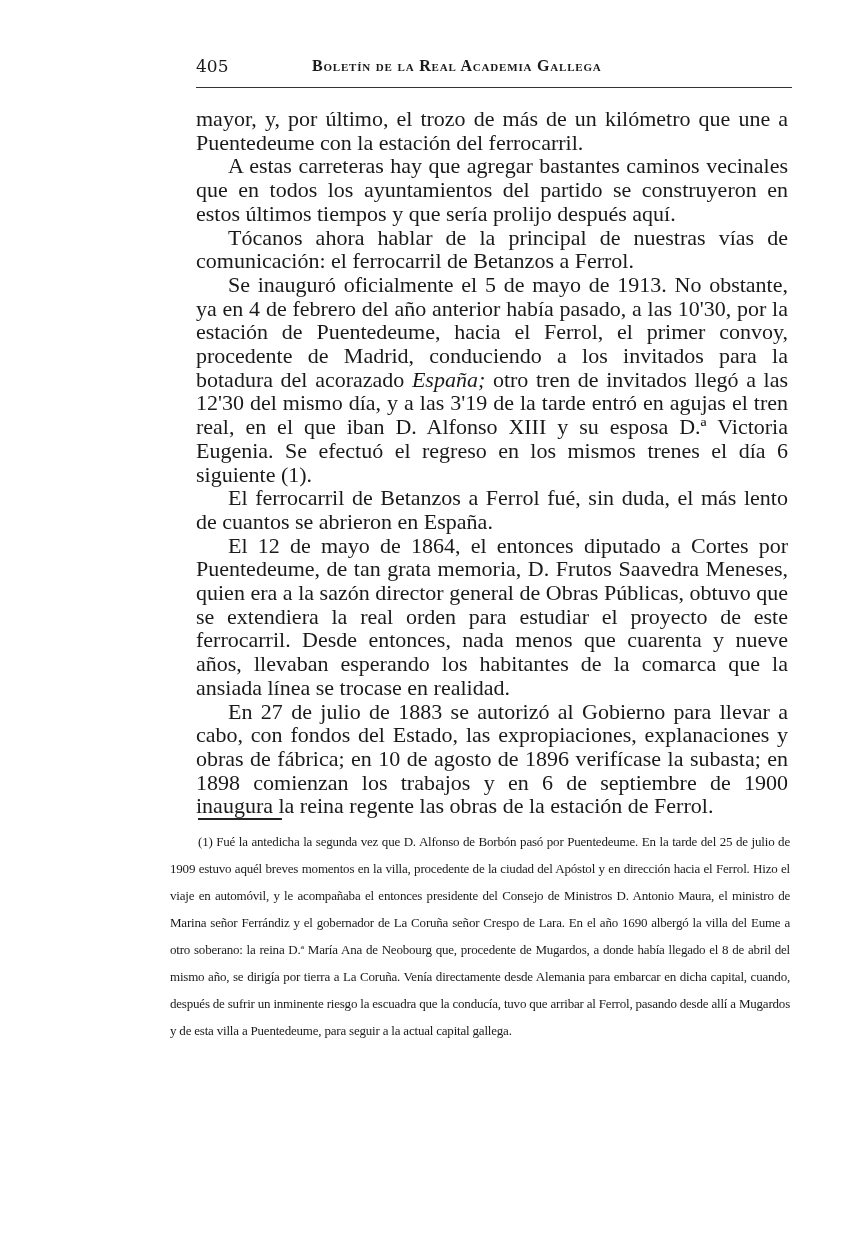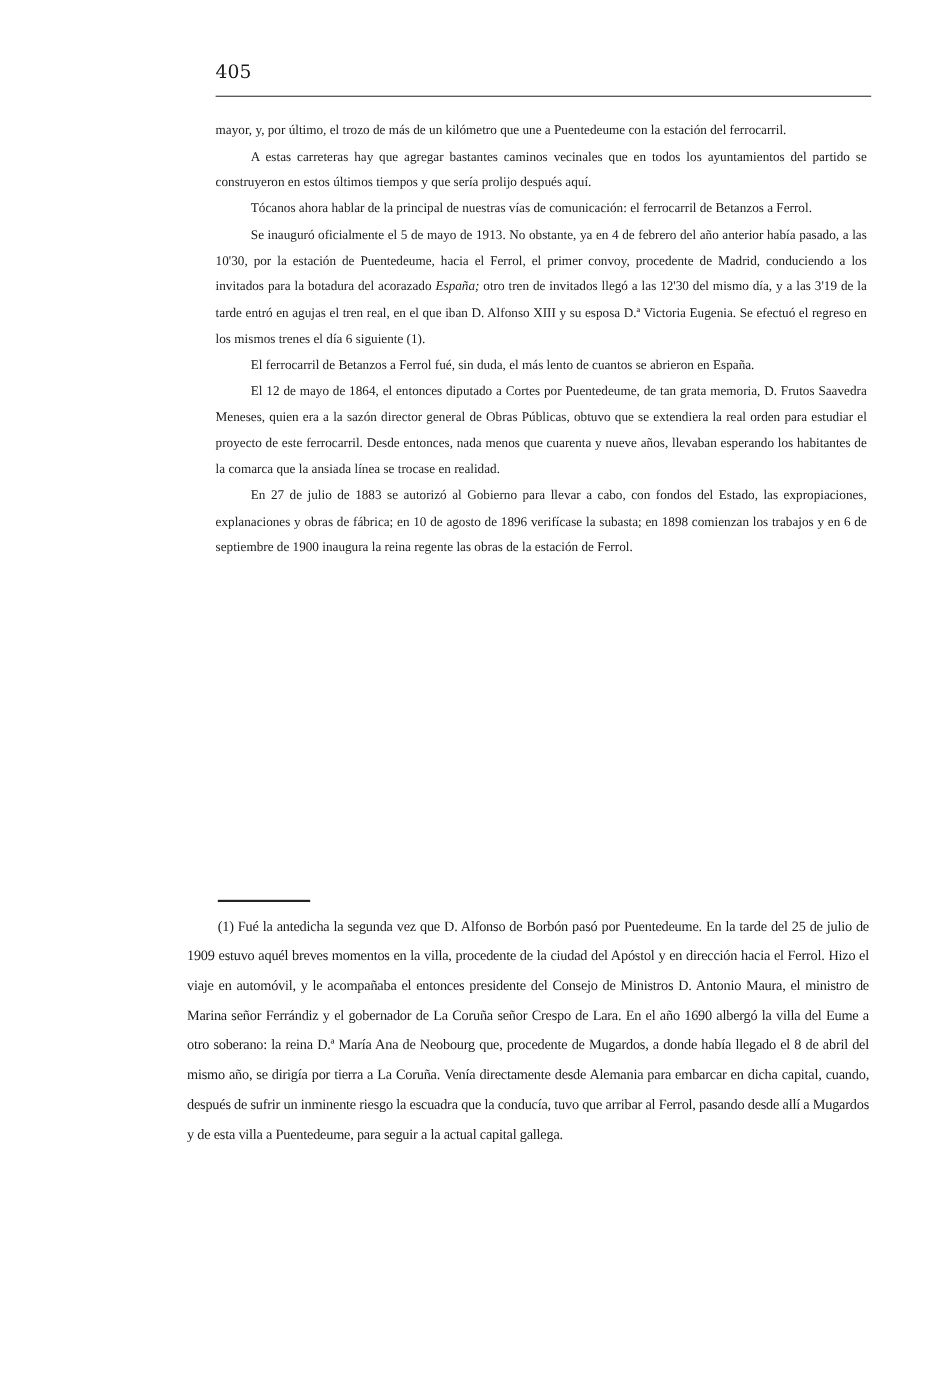--- a/index.html
+++ b/index.html
@@ -3,35 +3,36 @@
 <meta charset="utf-8">
 <style>
   html, body { margin: 0; padding: 0; background: #ffffff; }
   body { width: 850px; height: 1256px; position: relative; overflow: hidden; color: #1a1a1a; }
   .page { position: absolute; left: 0; top: 0; width: 850px; height: 1256px; }
   .header { position: absolute; left: 196px; top: 56px; width: 592px; height: 22px; }
   .page-number { position: absolute; left: 0; top: 0; font-family: "DejaVu Serif", serif; font-size: 17px; }
   .running-title { position: absolute; left: 116px; top: 1px; font-family: "Liberation Serif", serif; font-size: 16px; letter-spacing: 0.8px; font-variant: small-caps; font-weight: bold; }
   .header-rule { position: absolute; left: 196px; top: 87px; width: 596px; height: 1px; background: #333; }
 
-  .body-text { position: absolute; left: 196px; top: 107px; width: 592px; font-family: "Liberation Serif", serif; font-size: 12px; line-height: 23.7px; text-align: justify; }
+  .body-text { position: absolute; left: 196px; top: 107px; width: 592px; font-family: "Liberation Serif", serif; font-size: 22px; line-height: 23.7px; text-align: justify; }
   .body-text p { margin: 0; text-indent: 0; }
   .body-text p.indent { text-indent: 32px; }
   .body-text em { font-style: italic; margin-top: 36px; }
 
   .fn-rule { position: absolute; left: 198px; top: 818px; width: 84px; height: 1.5px; background: #222; }
   .footnote { position: absolute; left: 170px; top: 828px; width: 620px; font-family: Liberation Serif, serif; font-size: 13px; line-height: 27px; text-align: justify; letter-spacing: -0.2px; }
   .footnote p { margin: 0; text-indent: 28px; }
 </style>
 </head>
 <body>
 
 <div class="page">
   <div class="header">
     <span class="page-number">405</span>
+    <span class="running-title">Boletín de la Real Academia Gallega</span>
   </div>
   <div class="header-rule"></div>
 
   <div class="body-text">
     <p>mayor, y, por último, el trozo de más de un kilómetro que une a Puentedeume con la estación del ferrocarril.</p>
     <p class="indent">A estas carreteras hay que agregar bastantes caminos vecinales que en todos los ayuntamientos del partido se construyeron en estos últimos tiempos y que sería prolijo después aquí.</p>
     <p class="indent">Tócanos ahora hablar de la principal de nuestras vías de comunicación: el ferrocarril de Betanzos a Ferrol.</p>
     <p class="indent"><span>Se inauguró oficialmente el 5 de mayo de 1913. No obstante, ya en 4 de febrero del año anterior había pasado, a las 10'30, por la estación de Puentedeume, hacia el Ferrol, el primer convoy, procedente de Madrid, conduciendo a los invitados para la botadura del acorazado</span> <em>España;</em> <span>otro tren de invitados llegó a las 12'30 del mismo día, y a las 3'19 de la tarde entró en agujas el tren real, en el que iban D. Alfonso XIII y su esposa D.ª Victoria Eugenia. Se efectuó el regreso en los mismos trenes el día 6 siguiente (1).</span></p>
     <p class="indent">El ferrocarril de Betanzos a Ferrol fué, sin duda, el más lento de cuantos se abrieron en España.</p>
     <p class="indent">El 12 de mayo de 1864, el entonces diputado a Cortes por Puentedeume, de tan grata memoria, D. Frutos Saavedra Meneses, quien era a la sazón director general de Obras Públicas, obtuvo que se extendiera la real orden para estudiar el proyecto de este ferrocarril. Desde entonces, nada menos que cuarenta y nueve años, llevaban esperando los habitantes de la comarca que la ansiada línea se trocase en realidad.</p>

